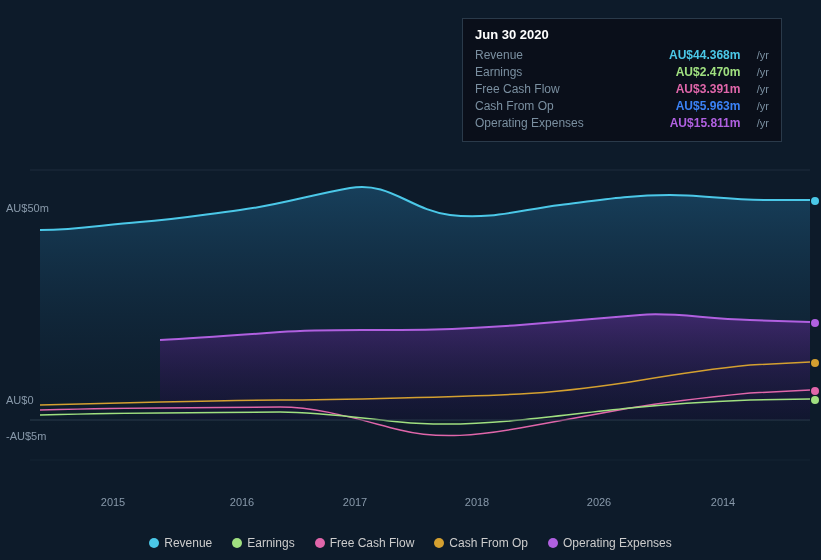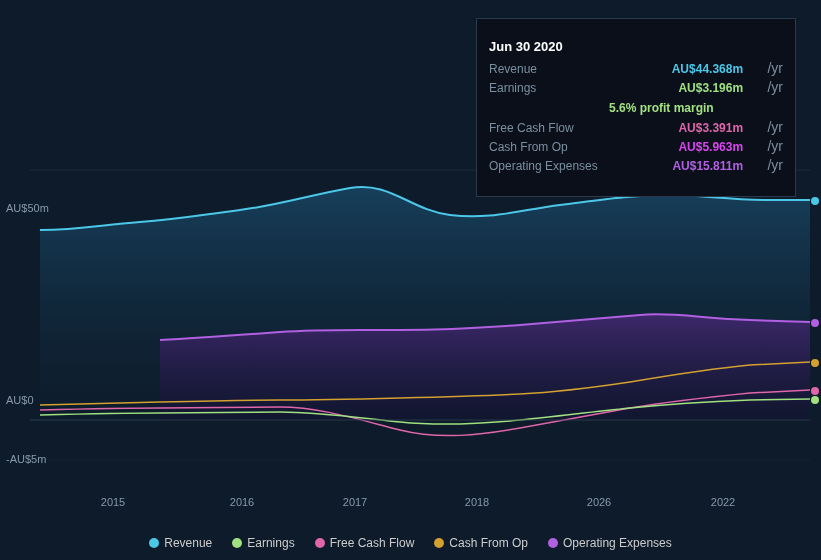--- a/index.html
+++ b/index.html
@@ -15,24 +15,24 @@
     .chart-container {
       position: relative;
       width: 821px;
       height: 560px;
     }
 
     
     .tooltip-box {
       position: absolute;
       top: 18px;
-      left: 476px;
+      left: 462px;
       background: #0a0f1a;
       border: 1px solid #2a3a4a;
-      padding: 20px 12px;
+      padding: 8px 12px;
       width: 320px;
       z-index: 10;
     }
 
     .tooltip-title {
       color: #fff;
       font-weight: bold;
       font-size: 13px;
       margin-bottom: 6px;
     }
@@ -50,33 +50,33 @@
       min-width: 120px;
     }
 
     .tooltip-value {
       font-weight: bold;
     }
 
     .tooltip-value.revenue { color: #4bc8e8; margin-left: 40px; }
     .tooltip-value.earnings { color: #a0e080; }
     .tooltip-value.free-cash { color: #e066aa; }
-    .tooltip-value.cash-from-op { color: #d946ef; }
+    .tooltip-value.cash-from-op { color: #3b82f6; }
     .tooltip-value.op-expenses { color: #b060e0; }
 
     .profit-margin {
       color: #a0e080;
       font-weight: bold;
       font-size: 12px;
     }
 
     .per-yr {
       color: #7a8fa0;
-      font-size: 14px;
-      margin-left: 21px;
+      font-size: 11px;
+      margin-left: 13px;
     }
 
     
     .y-label {
       position: absolute;
       font-size: 11px;
       color: #8899aa;
       left: 6px;
     }
 
@@ -220,28 +220,28 @@
              C 440,426 480,424 520,420
              C 560,416 590,412 630,408
              C 660,405 700,402 750,400
              L 810,399" fill="none" stroke="#a0e080" stroke-width="1.5"></path>
 
     <line x1="30" y1="420" x2="810" y2="420" stroke="#2a3a4a" stroke-width="0.8"></line>
   </svg>
 
   <div class="y-label" style="top: 162px; margin-top: 40px;">AU$50m</div>
   <div class="y-label" style="top: 394px;">AU$0</div>
-  <div class="y-label" style="top: 453px;">-AU$5m</div>
+  <div class="y-label" style="top: 430px;">-AU$5m</div>
 
   <div class="x-label" style="left: 113px;">2015</div>
   <div class="x-label" style="left: 242px;">2016</div>
   <div class="x-label" style="left: 355px;">2017</div>
   <div class="x-label" style="left: 477px;">2018</div>
   <div class="x-label" style="left: 599px;">2026</div>
-  <div class="x-label" style="left: 723px;">2022</div>
+  <div class="x-label" style="left: 723px;">2014</div>
 
   <div class="right-indicator" style="top: 197px; background: #4bc8e8;"></div>
   <div class="right-indicator" style="top: 319px; background: #b060e0;"></div>
   <div class="right-indicator" style="top: 359px; background: #d4a030;"></div>
   <div class="right-indicator" style="top: 387px; background: #e066aa;"></div>
   <div class="right-indicator" style="top: 396px; background: #a0e080;"></div>
 
   <div class="tooltip-box">
     <div class="tooltip-title">Jun 30 2020</div>
 
@@ -249,28 +249,25 @@
       <span class="tooltip-label">Revenue</span>
       <span>
         <span class="tooltip-value revenue">AU$44.368m</span>
         <span class="per-yr">/yr</span>
       </span>
     </div>
 
     <div class="tooltip-row">
       <span class="tooltip-label">Earnings</span>
       <span>
-        <span class="tooltip-value earnings">AU$3.196m</span>
-        <span class="per-yr">/yr</span>
-      </span>
-    </div>
-
-    <div style="margin-left: 120px; margin-bottom: 3px;">
-      <span class="profit-margin">5.6% profit margin</span>
-    </div>
+        <span class="tooltip-value earnings">AU$2.470m</span>
+        <span class="per-yr">/yr</span>
+      </span>
+    </div>
+
 
     <div class="tooltip-row">
       <span class="tooltip-label">Free Cash Flow</span>
       <span>
         <span class="tooltip-value free-cash">AU$3.391m</span>
         <span class="per-yr">/yr</span>
       </span>
     </div>
 
     <div class="tooltip-row">

